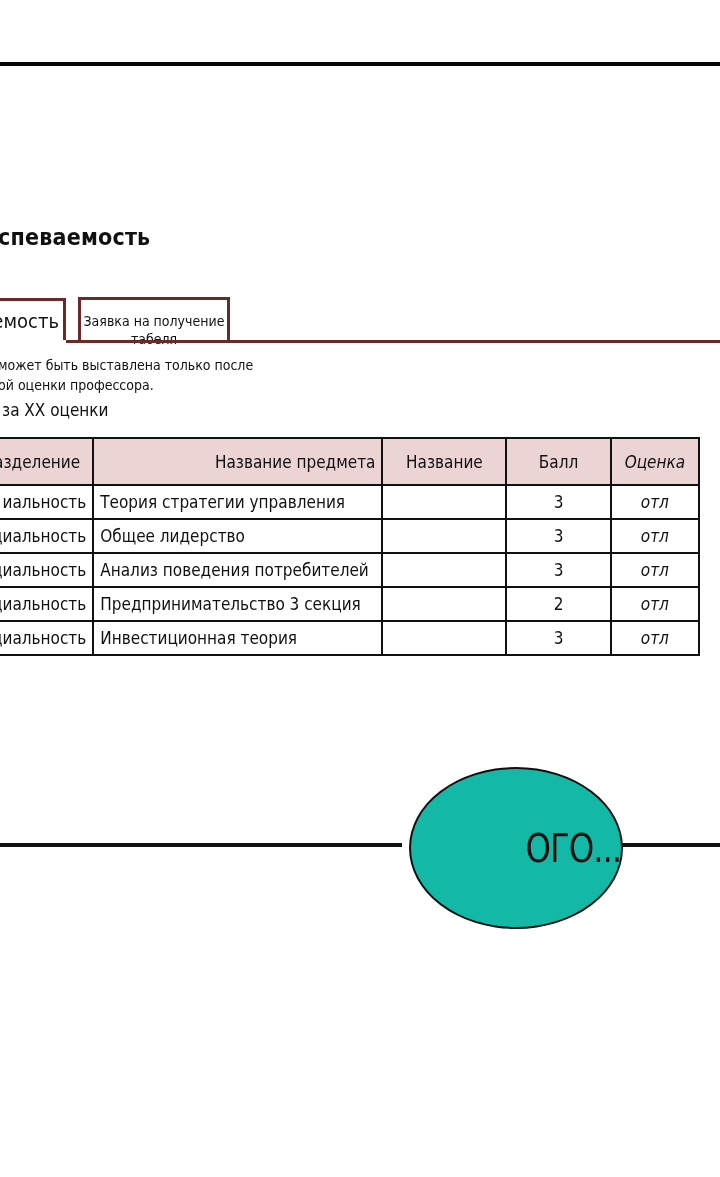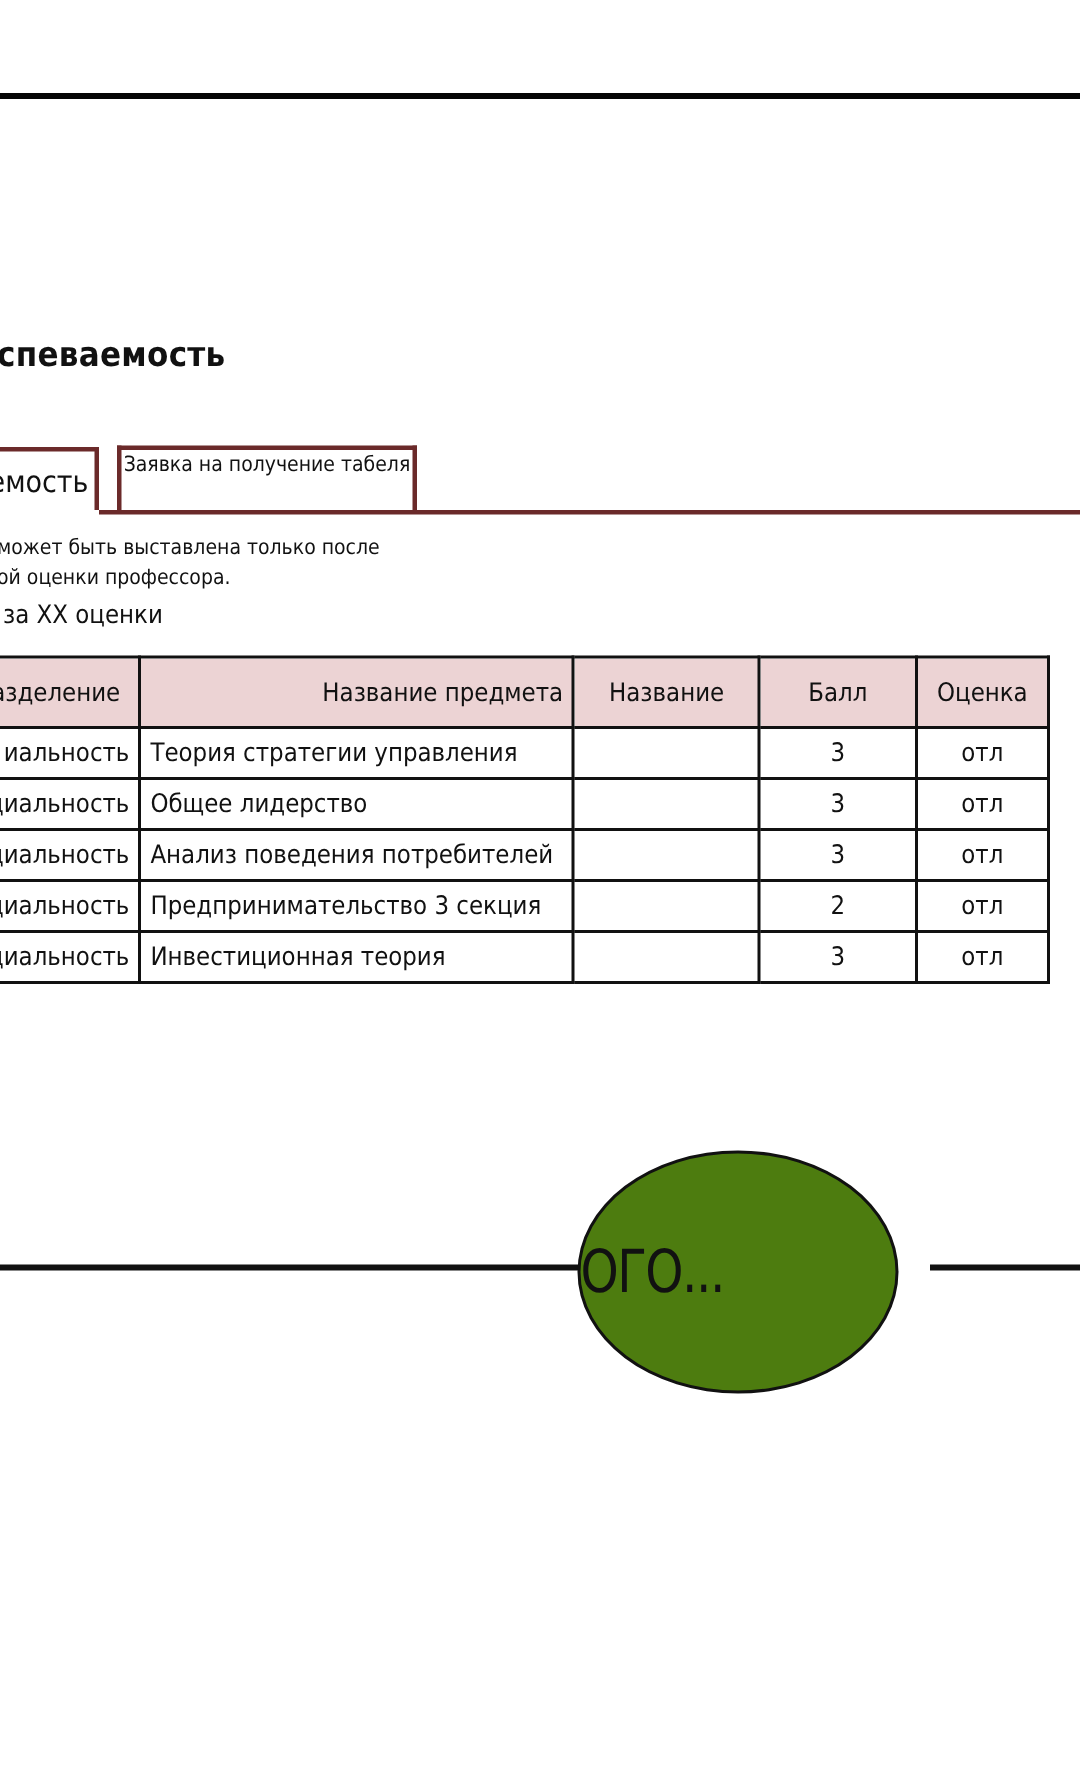--- a/index.html
+++ b/index.html
@@ -8,44 +8,44 @@
     font-family:"DejaVu Sans Condensed","DejaVu Sans",sans-serif; color:#111;
   }
   .abs { position:absolute; }
   .top-rule { left:0; top:62px; width:720px; height:4px; background:#050505; }
   .title { left:-2px; top:224px; font-size:23px; font-weight:bold; letter-spacing:0.2px; white-space:nowrap; }
   .tab-active {
     left:-6px; top:298px; width:72px; height:42px; border:3px solid #6b2a2a; border-bottom:none;
     background:#fff; box-sizing:border-box; font-size:20px; display:flex; align-items:center; justify-content:flex-end; padding-right:4px;
   }
   .tab-inactive {
-    left:78px; top:297px; width:200px; height:44px; border:3px solid #6b2a2a; border-bottom:none;
-    background:#fff; box-sizing:border-box; font-size:14px; line-height:18px; text-align:center; padding-top:1px;
+    left:78px; top:297px; width:152px; height:44px; border:3px solid #6b2a2a; border-bottom:none;
+    background:#fff; box-sizing:border-box; font-size:14px; line-height:18px; text-align:center; padding-top:12px;
   }
   .tab-line { left:66px; top:340px; width:654px; height:3px; background:#6b2a2a; }
   .note { left:-2px; top:355px; font-size:14px; line-height:20px; white-space:nowrap; }
   .semester { left:2px; top:400px; font-size:17px; white-space:nowrap; }
   table.grades {
     position:absolute; left:-20px; top:437px; border-collapse:collapse; table-layout:fixed;
   }
   table.grades td, table.grades th {
     border:2.5px solid #111; font-weight:normal; font-size:17px; white-space:nowrap; overflow:hidden; padding:0 6px;
   }
   table.grades th { background:#ecd3d4; height:45px; text-align:center; }
   table.grades td { height:32px; }
   .c-div { width:100px; text-align:right; }
   .c-name { width:278px; text-align:left; }
   .c-prof { width:124px; }
   .c-score { width:112px; text-align:center; }
-  .c-grade { width:80px; text-align:center; }
+  .c-grade { width:80px; text-align:center;font-style:italic; }
   .line-left { left:0; top:843px; width:402px; height:4px; background:#111; }
   .line-right { left:620px; top:843px; width:100px; height:4px; background:#111; }
   .bubble {
-    left:385px; top:767px; width:214px; height:162px; border:2px solid #111; border-radius:50%;
-    background:#4d7c0f; box-sizing:border-box; display:flex; align-items:center; justify-content:flex-start;
+    left:409px; top:767px; width:214px; height:162px; border:2px solid #111; border-radius:50%;
+    background:#14b8a6; box-sizing:border-box; display:flex; align-items:center; justify-content:flex-end;
   }
   .bubble span { font-size:36px; font-family:"DejaVu Sans Condensed","DejaVu Sans",sans-serif; letter-spacing:-1px; transform:scaleY(1.1); }
 </style>
 </head>
 <body>
 
 <div class="abs top-rule"></div>
 
 <div class="abs title">спеваемость</div>
 

